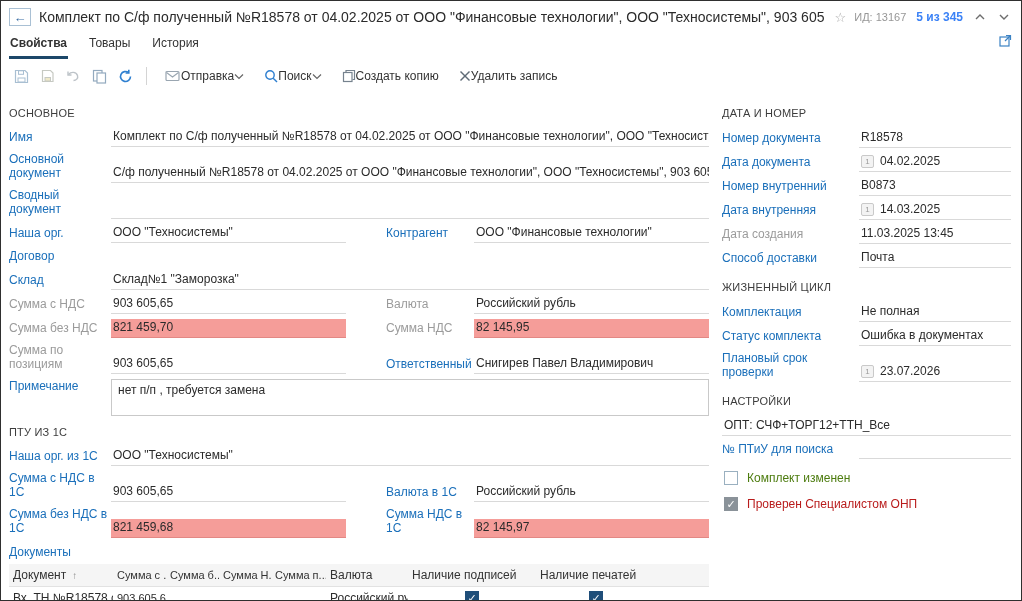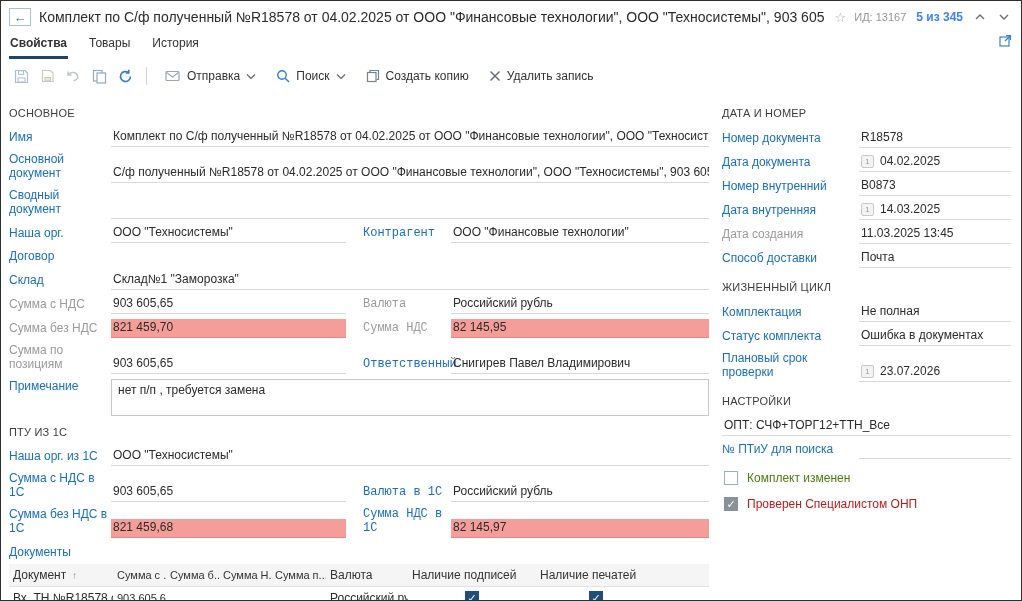--- a/index.html
+++ b/index.html
@@ -21,35 +21,35 @@
   .tabbar { display: flex; gap: 20px; padding: 6px 10px 0 8px; position: relative; align-items: flex-end; }
   .tab { padding: 2px 1px 6px; color: #333; cursor: pointer; border-bottom: 3px solid transparent; }
   .tab.active { font-weight: bold; border-bottom-color: #1c4769; }
   .popout-btn { position: absolute; right: 9px; top: 6px; background: none; border: none; cursor: pointer; line-height: 0; }
 
   
   .toolbar { display: flex; align-items: center; padding: 6px 8px 7px; gap: 2px; }
   .tb-icon { width: 24px; height: 22px; display: flex; align-items: center; justify-content: center;
              background: none; border: none; cursor: pointer; }
   .tb-sep { width: 1px; height: 18px; background: #d4d4d4; margin: 0 7px; }
-  .tb-btn { display: flex; align-items: center; gap: 6px; background: none; border: none; cursor: pointer;
+  .tb-btn { display: flex; align-items: center; background: none; border: none; cursor: pointer;
             color: #333; font-size: 12px; padding: 3px 9px; font-family: inherit; justify-content: center; }
 
   
   .content { display: flex; padding: 5px 8px 0; }
   .left-pane { width: 700px; flex-shrink: 0; }
   .right-pane { flex: 1; margin-left: 13px; padding-right: 2px; }
 
   .section-title { font-size: 11px; color: #3c3c3c; margin: 8px 0 9px; letter-spacing: .2px; }
   .right-pane .section-title { margin: 8px 0 10px; }
 
   .frow { display: flex; align-items: flex-end; margin-bottom: 5px; min-height: 18px; }
   .flabel { width: 102px; flex-shrink: 0; color: #1a6fba; padding-bottom: 3px; line-height: 14px; }
   .flabel.gray { color: #9b9b9b; }
-  .flabel.l2 { width: 88px; margin-left: 17px; font-family: Liberation Mono, monospace; }
+  .flabel.l2 { width: 88px; margin-left: 40px; }
   .fvalue { flex: 1; border-bottom: 1px solid #d9d9d9; padding: 1px 2px 3px; min-height: 18px;
             white-space: nowrap; overflow: hidden; line-height: 14px; }
   .fvalue.half { flex: 0 0 235px; }
   .fvalue.red { background: #f59d99; border-bottom-color: #e28884; }
   .date-val { display: flex; align-items: center; gap: 6px; }
   .cal-icon { width: 13px; height: 13px; border: 1px solid #c9c9c9; background: #f3f3f3; color: #9a9a9a;
               font-size: 8px; line-height: 11px; text-align: center; border-radius: 2px; flex-shrink: 0; }
   .note-box { flex: 1; border: 1px solid #c9c9c9; height: 37px; padding: 3px 6px; line-height: 14px;
               overflow: hidden; white-space: pre-wrap; }
 

